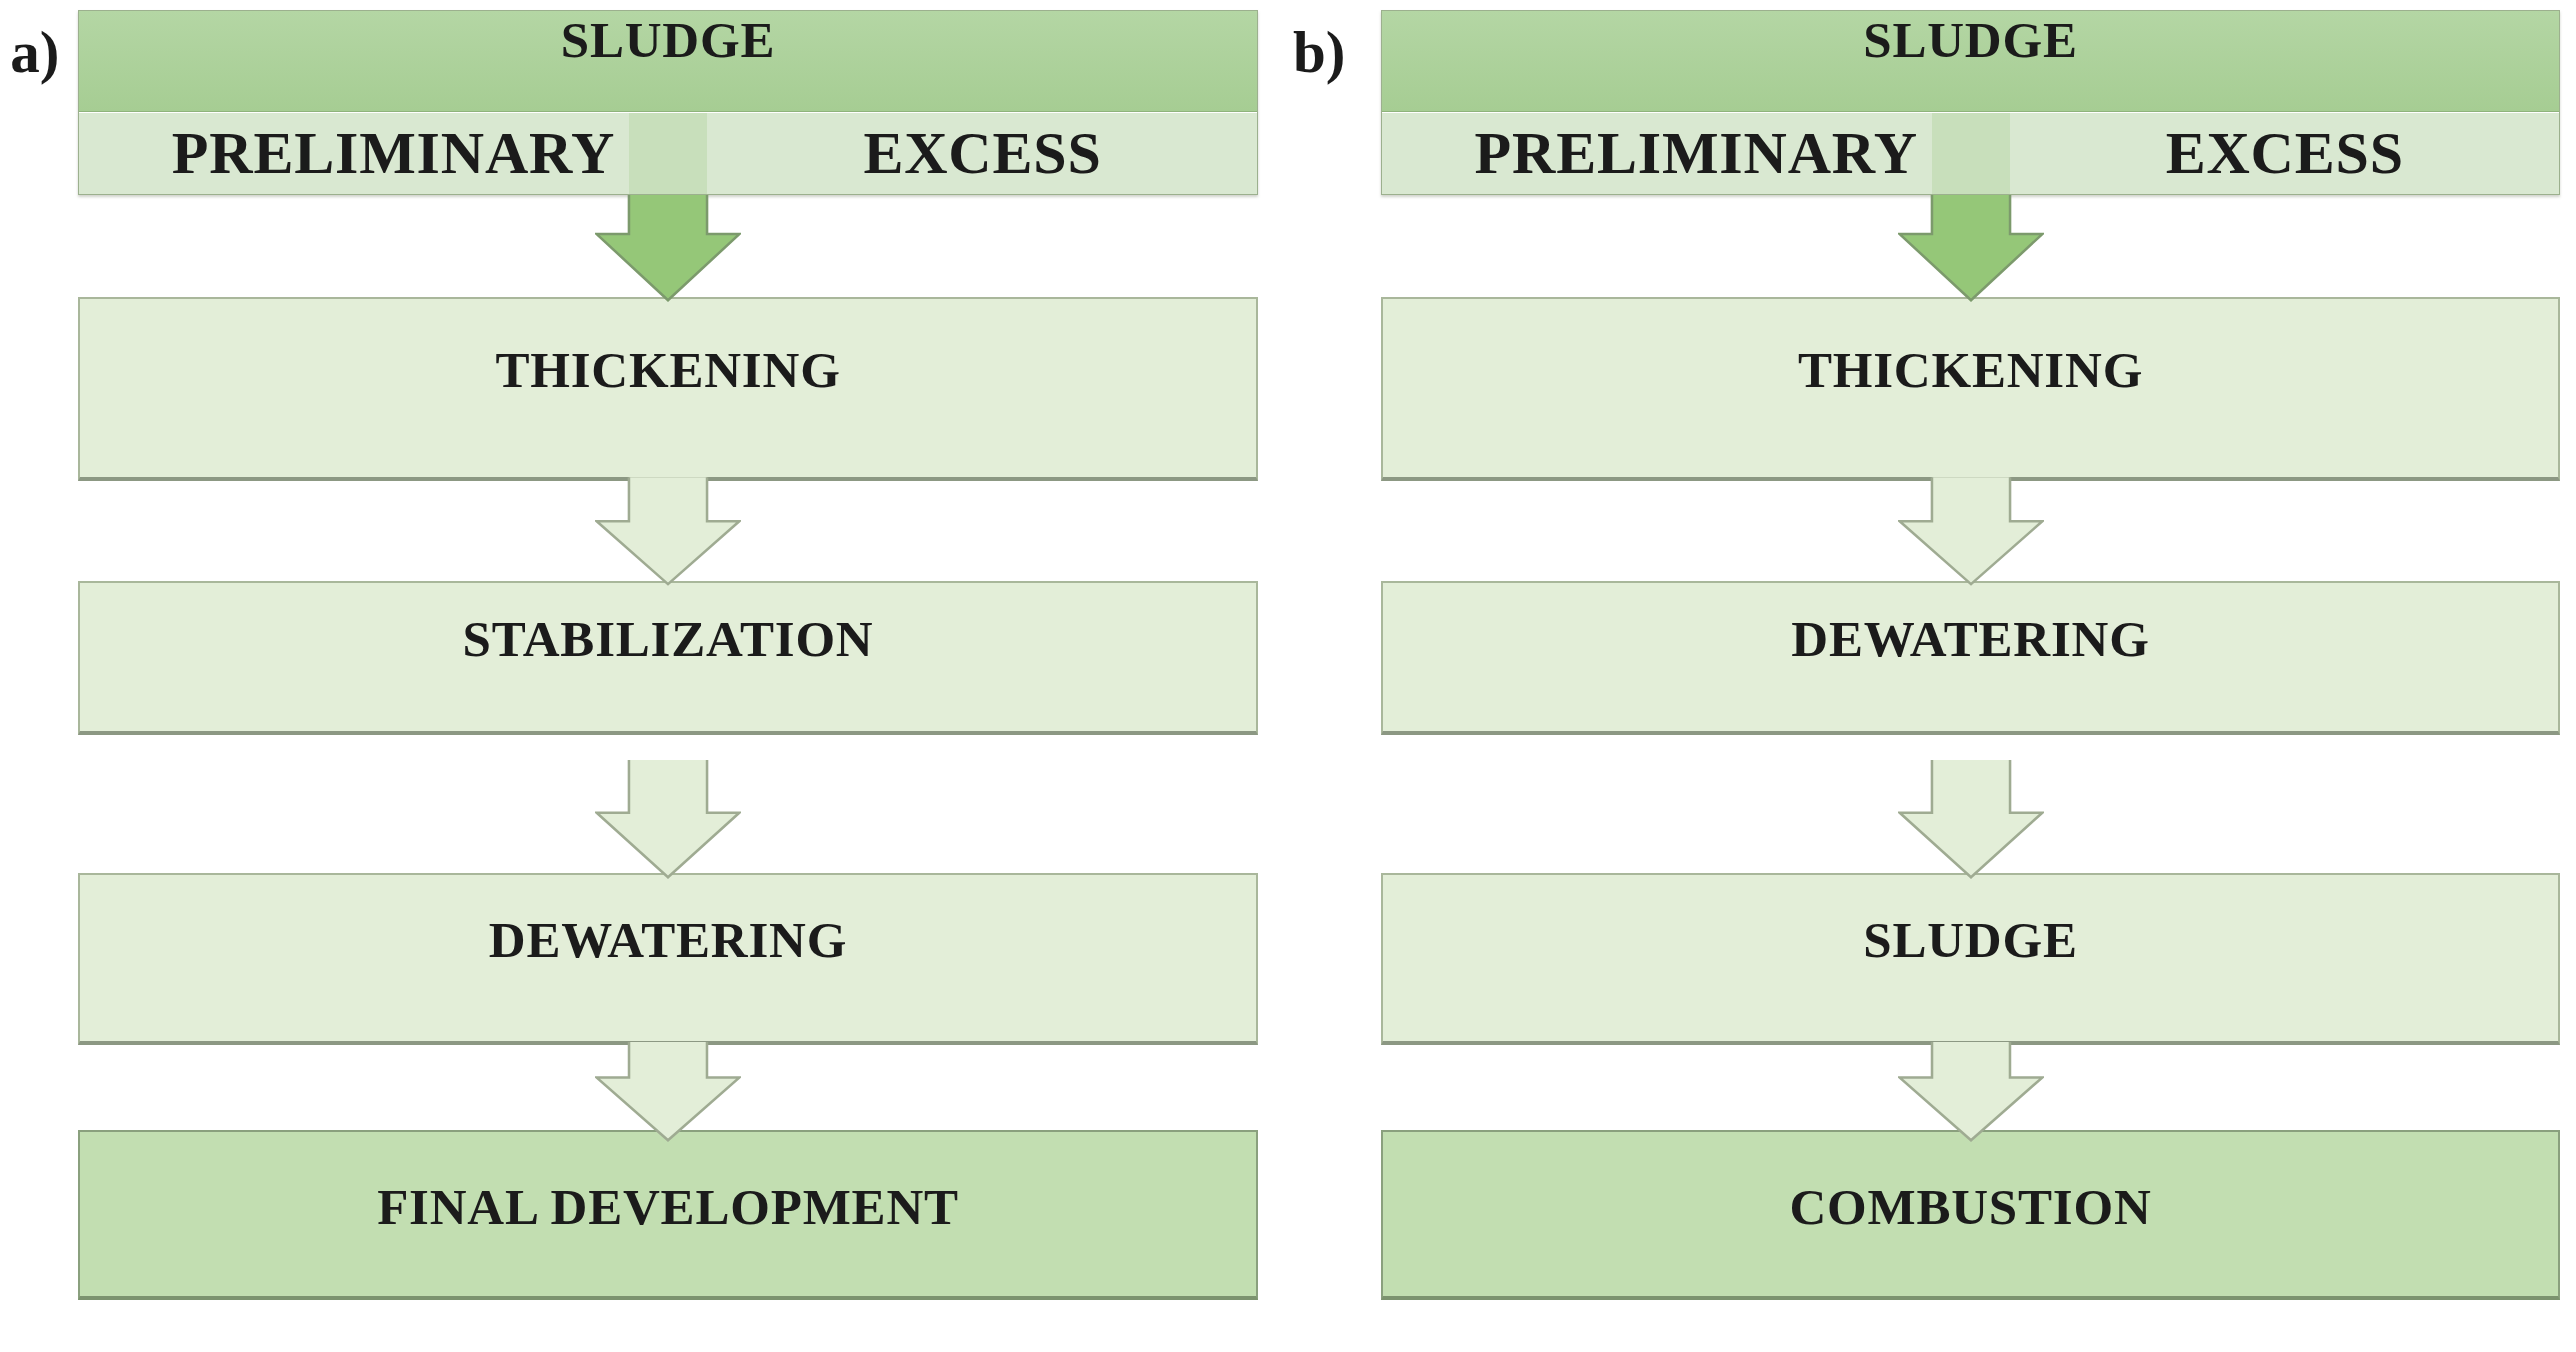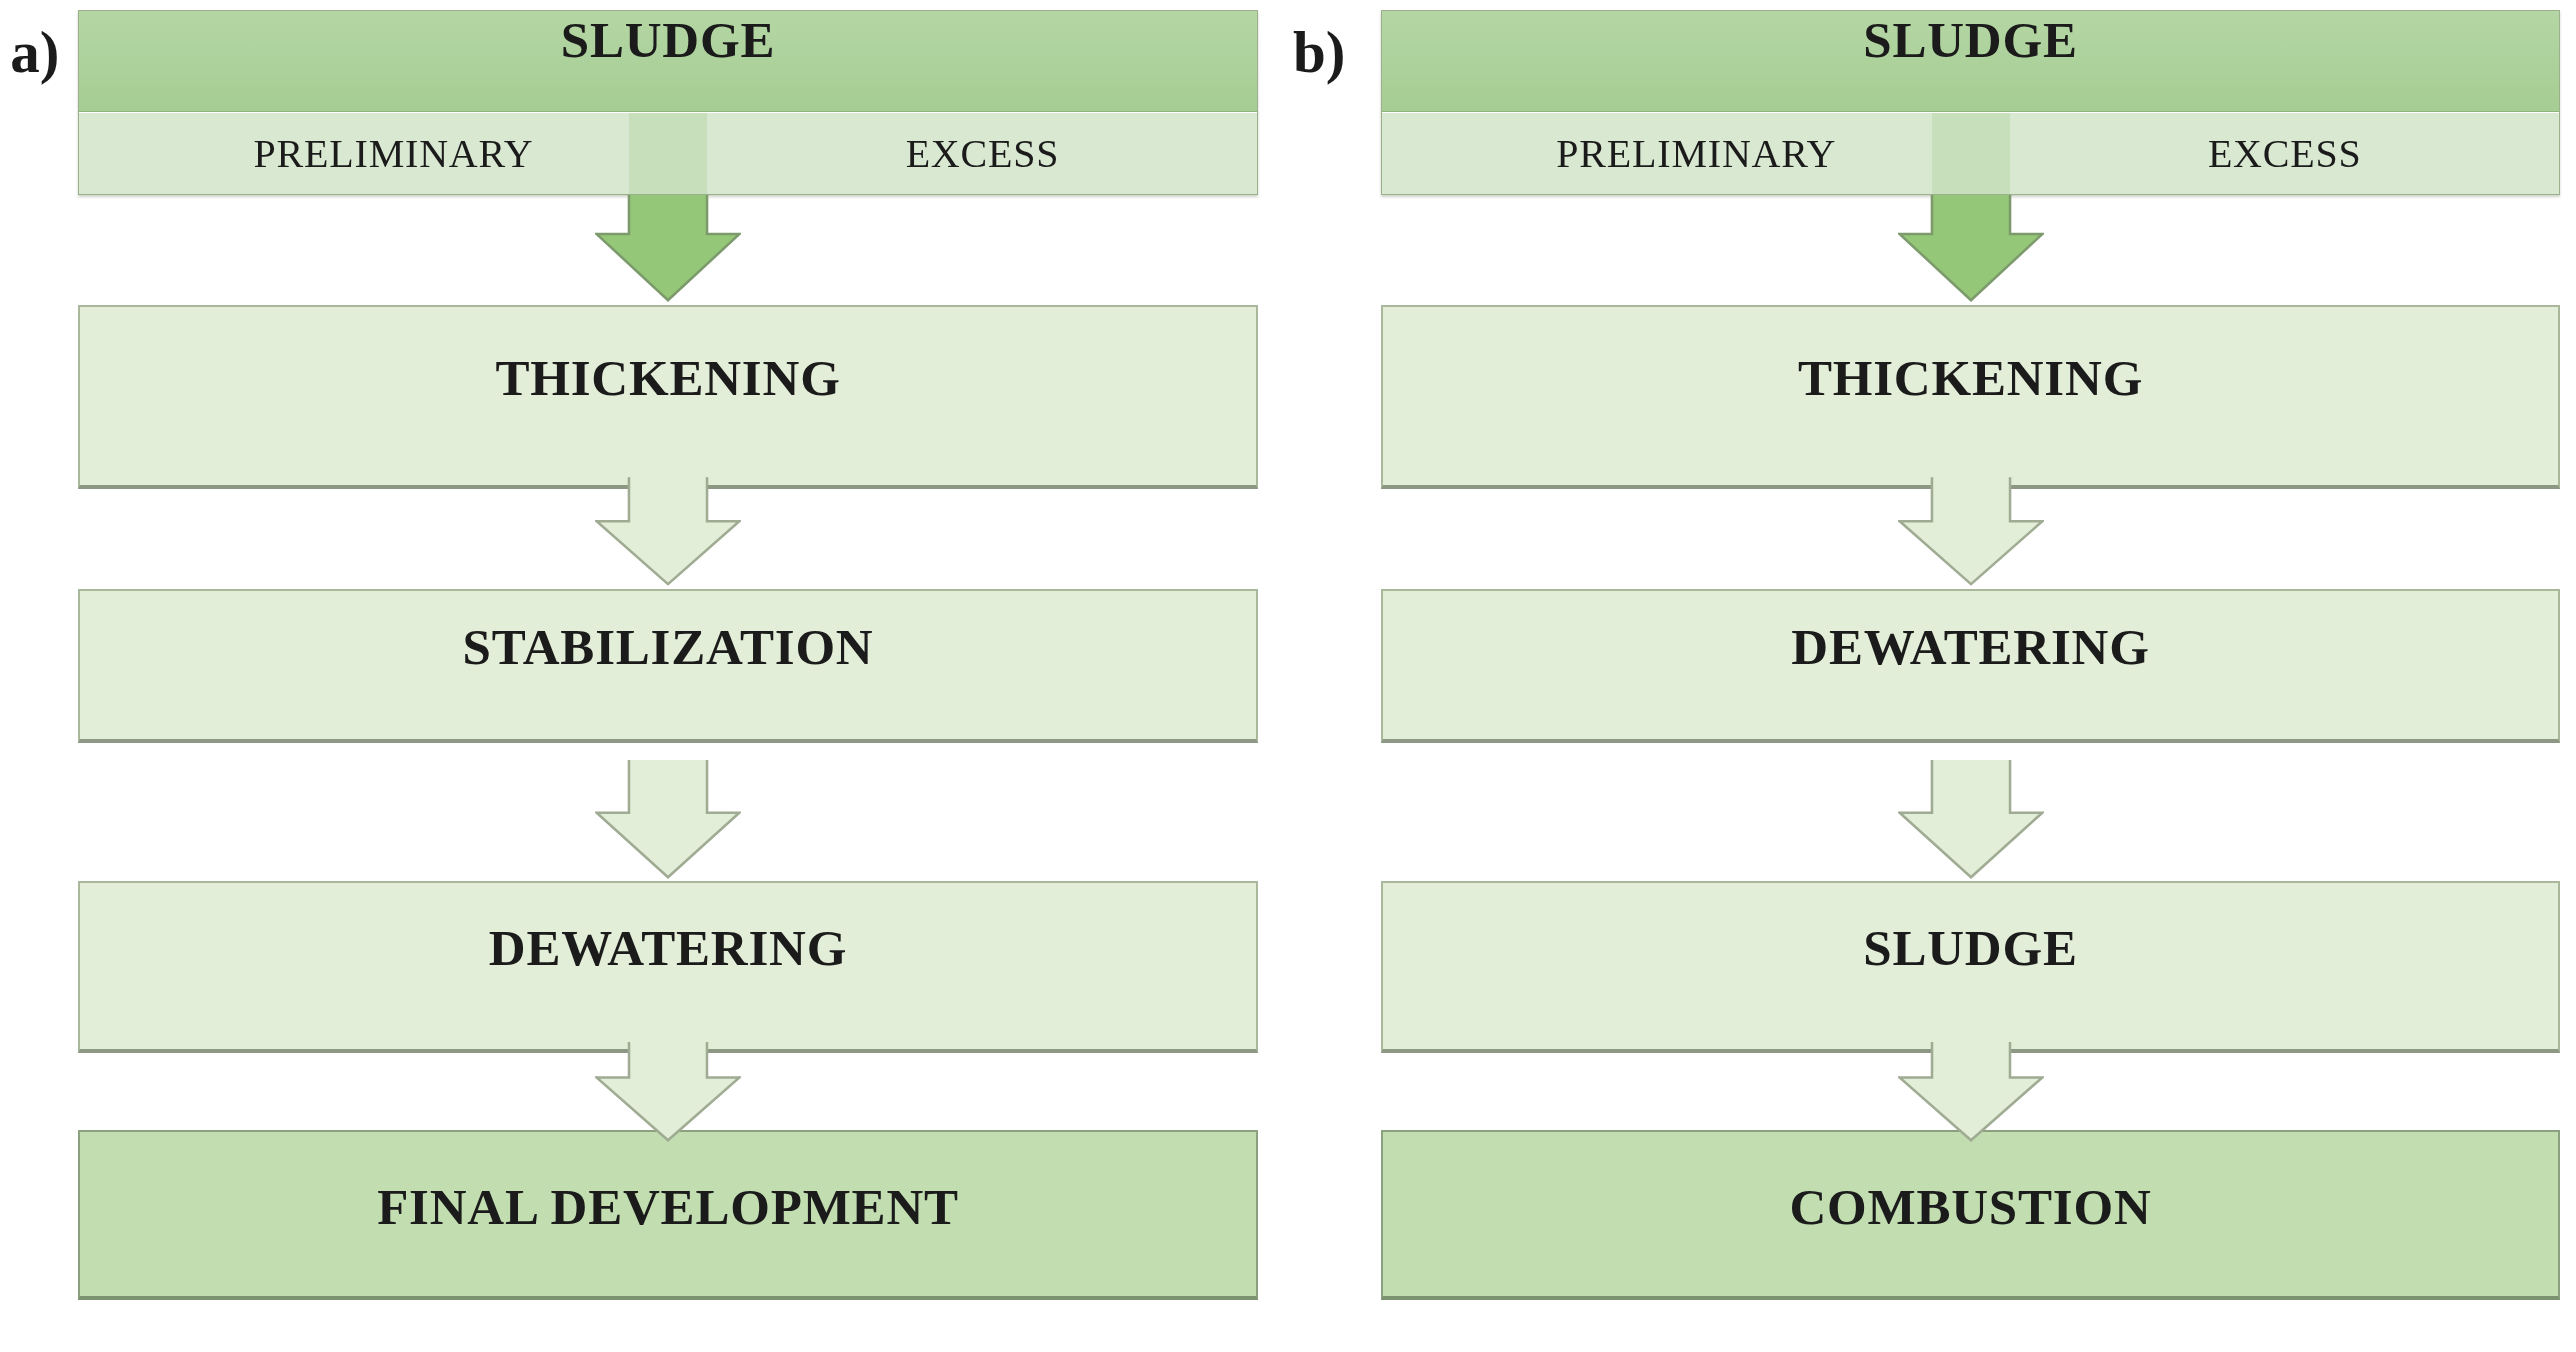--- a/index.html
+++ b/index.html
@@ -39,21 +39,21 @@
     background:var(--sub-band);
     display:flex;
   }
   .stem-strip{
     position:absolute;top:0;bottom:0;left:50%;width:78px;margin-left:-39px;
     background:var(--stem-strip);
   }
   .half{flex:1;display:flex;align-items:center;justify-content:center;position:relative;}
 
   .hdr-text{font-size:51px;font-weight:bold;letter-spacing:0.8px;}
-  .sub-text{font-size:40px;font-weight:normal;letter-spacing:0.8px;margin-left:40px;}
+  .sub-text{font-size:60px;font-weight:bold;letter-spacing:0.8px;margin-left:40px;}
 
   
   .arrow{position:absolute;left:50%;margin-left:-73px;width:146px;z-index:2;}
   .arrow1{top:185px;height:107px;}
   .arrow2{top:467px;height:109px;}
   .arrow3{top:750px;height:119px;}
   .arrow4{top:1032px;height:100px;}
   .dark-arrow-shape{fill:var(--dark-arrow-fill);stroke:var(--dark-arrow-stroke);stroke-width:3;}
   .pale-arrow-shape{fill:var(--pale-arrow-fill);stroke:var(--pale-arrow-stroke);stroke-width:3;}
 
@@ -62,21 +62,20 @@
     position:absolute;left:0;right:0;z-index:1;
     box-sizing:border-box;
     display:flex;align-items:center;justify-content:center;
     font-size:51px;font-weight:bold;letter-spacing:0.8px;
   }
   .step-box{
     background:var(--box-fill);
     border:2.5px solid var(--box-border);
     border-bottom:4.2px solid var(--box-shadow);
     padding-bottom:36px;
-    margin-top:8px;
   }
   .final-box{
     background:var(--final-fill);
     border:2.5px solid var(--final-border);
     border-bottom:4.2px solid var(--final-shadow);
     padding-bottom:15.3px;
   }
   .box1{top:287px;height:184px;}
   .box2{top:571px;height:154px;}
   .box3{top:863px;height:172px;}

